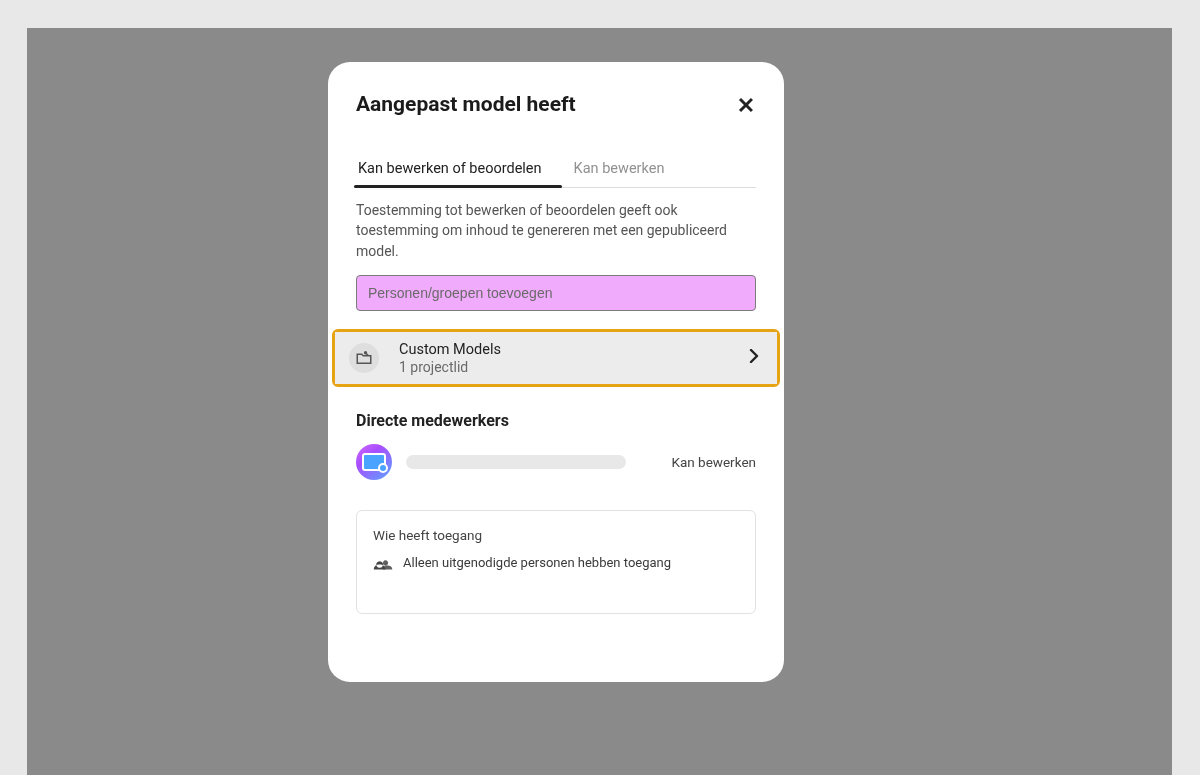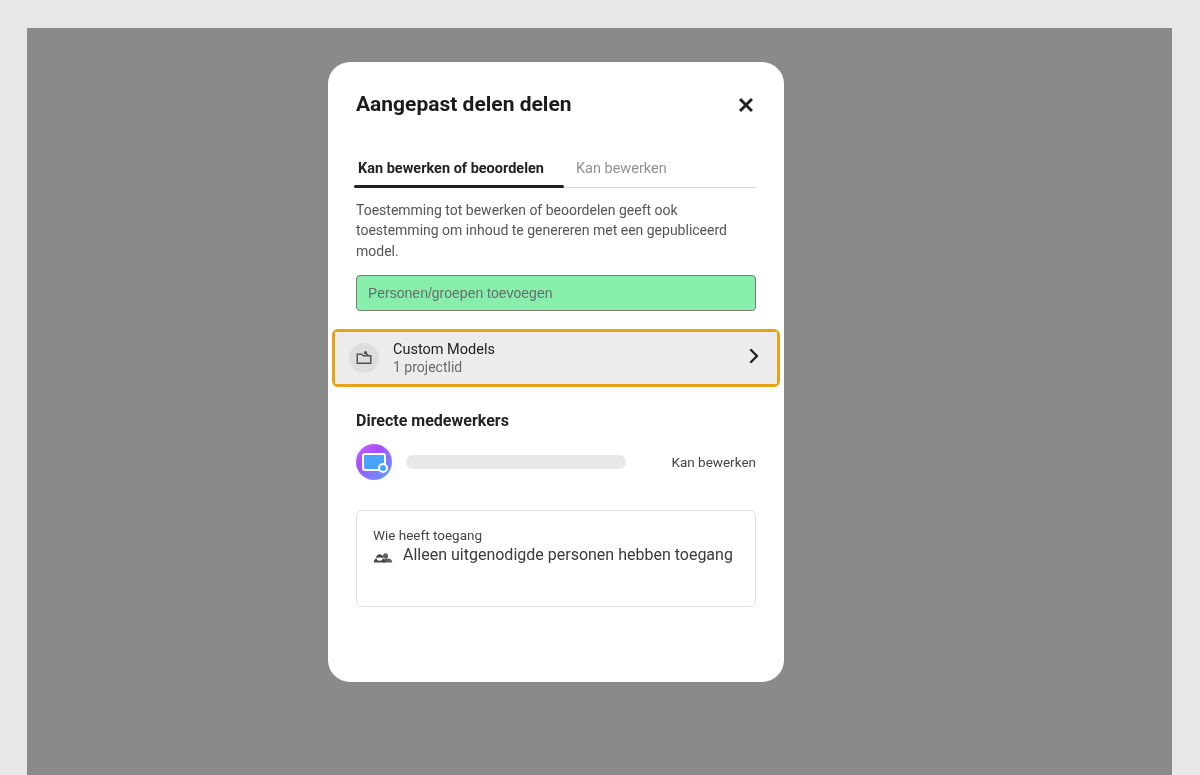--- a/index.html
+++ b/index.html
@@ -72,21 +72,21 @@
   .tab {
     padding: 12px 14px 10px 2px;
     font-size: 14.5px;
     cursor: pointer;
     color: #919191;
     margin-right: 12px;
     position: relative;
   }
   .tab.active {
     color: #222;
-    font-weight: 700;
+    font-weight: 400;
   }
   .tab.active::after {
     content: "";
     position: absolute;
     left: -2px;
     right: -6px;
     bottom: -1px;
     height: 3px;
     background: #222;
     border-radius: 2px;
@@ -101,21 +101,21 @@
     margin-top: 12px;
   }
   .search-input {
     width: 100%;
     box-sizing: border-box;
     margin-top: 14px;
     padding: 9px 11px;
     font-size: 14px;
     border: 1px solid #7c7c7c;
     border-radius: 4px;
-    background: #86efac;
+    background: #f0abfc;
     color: #444;
   }
   .search-input::placeholder {
     color: #6a6a6a;
   }
   .project-card-highlight {
     margin: 18px -24px 0 -24px;
     border: 3px solid #e6a313;
     border-radius: 6px;
     padding: 0;
@@ -133,20 +133,21 @@
     border-radius: 50%;
     background: #dedede;
     display: flex;
     align-items: center;
     justify-content: center;
     margin-right: 14px;
     flex-shrink: 0;
   }
   .proj-text {
     flex: 1;
+    margin-left: 6px;
   }
   .proj-name {
     font-size: 14.5px;
     color: #222;
     line-height: 1.25;
   }
   .proj-sub {
     font-size: 14px;
     color: #6a6a6a;
   }
@@ -210,26 +211,26 @@
   }
   .access-box {
     margin-top: 30px;
     border: 1px solid #e2e2e2;
     border-radius: 6px;
     padding: 16px 16px 18px 16px;
   }
   .access-title {
     font-size: 13.5px;
     color: #444;
-    margin-bottom: 2px;
+    margin-bottom: 10px;
   }
   .access-line {
     display: flex;
     align-items: center;
-    font-size: 16px;
+    font-size: 13px;
     color: #3a3a3a;
     margin-bottom: 24px;
   }
   .access-line svg { margin-right: 10px; flex-shrink:0; }
   .copy-btn {
     display: block;
     width: 100%;
     padding: 11px 0;
     background: #0d66d0;
     color: #fff;
@@ -242,21 +243,21 @@
 </style>
 </head>
 <body>
 
 <div class="page-outer">
   <div class="backdrop"></div>
 
   <div class="modal">
     <div class="modal-inner">
 
-      <h1 class="modal-title">Aangepast delen delen</h1>
+      <h1 class="modal-title">Aangepast model heeft</h1>
 
       <button class="close-btn">
         <span>✕</span>
       </button>
 
       <div class="tabs">
         <div class="tab active">Kan bewerken of beoordelen</div>
         <div class="tab inactive">Kan bewerken</div>
       </div>
 

